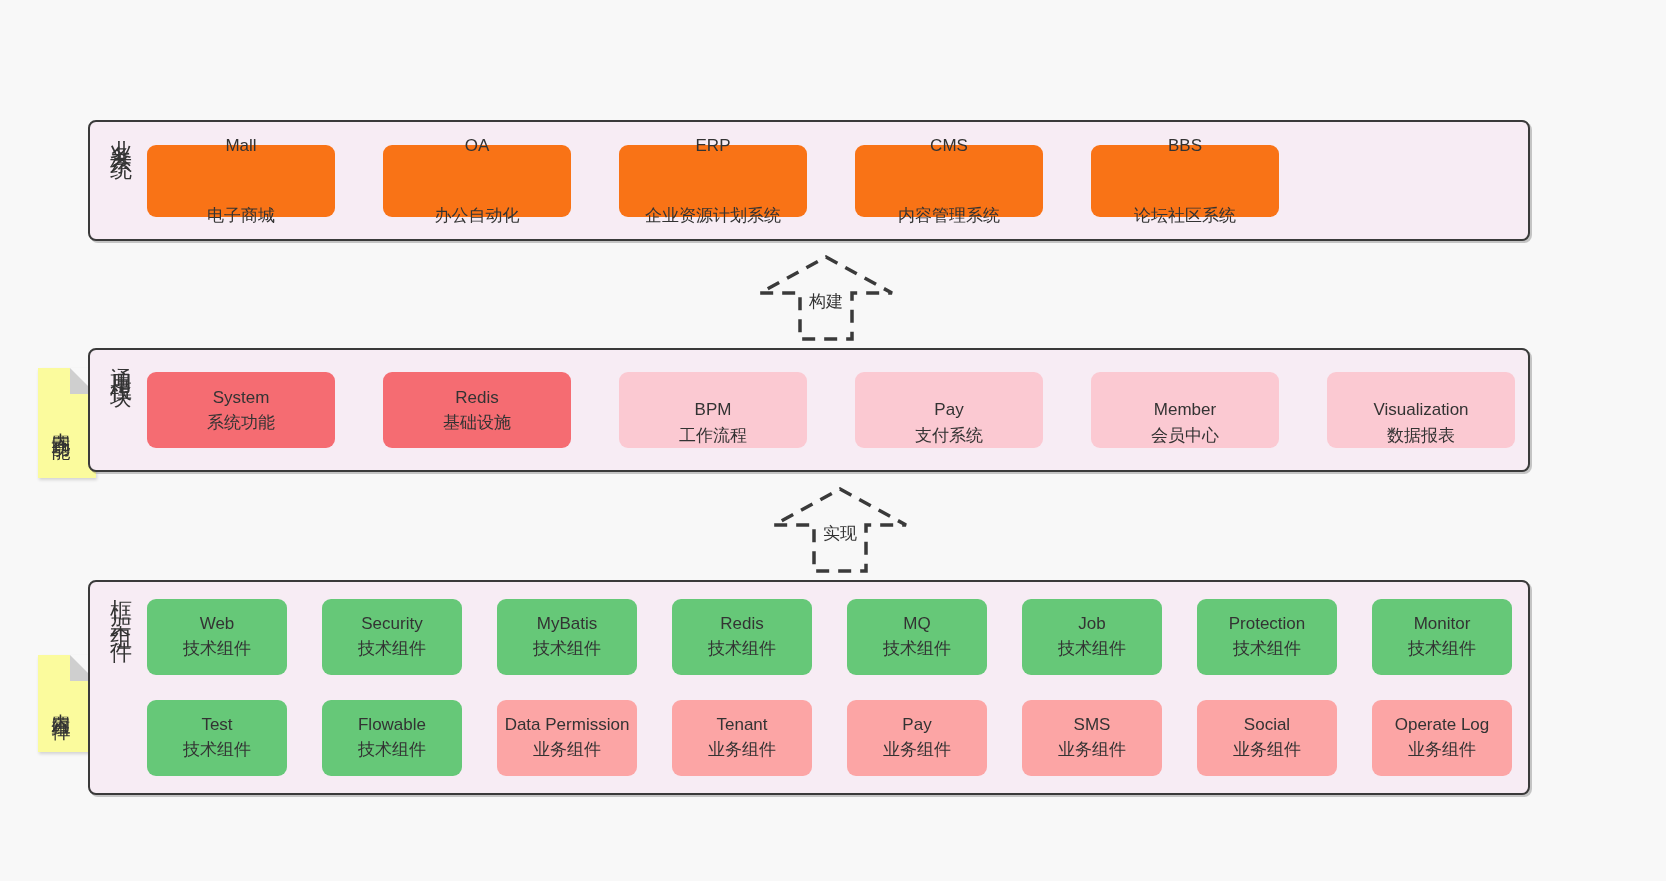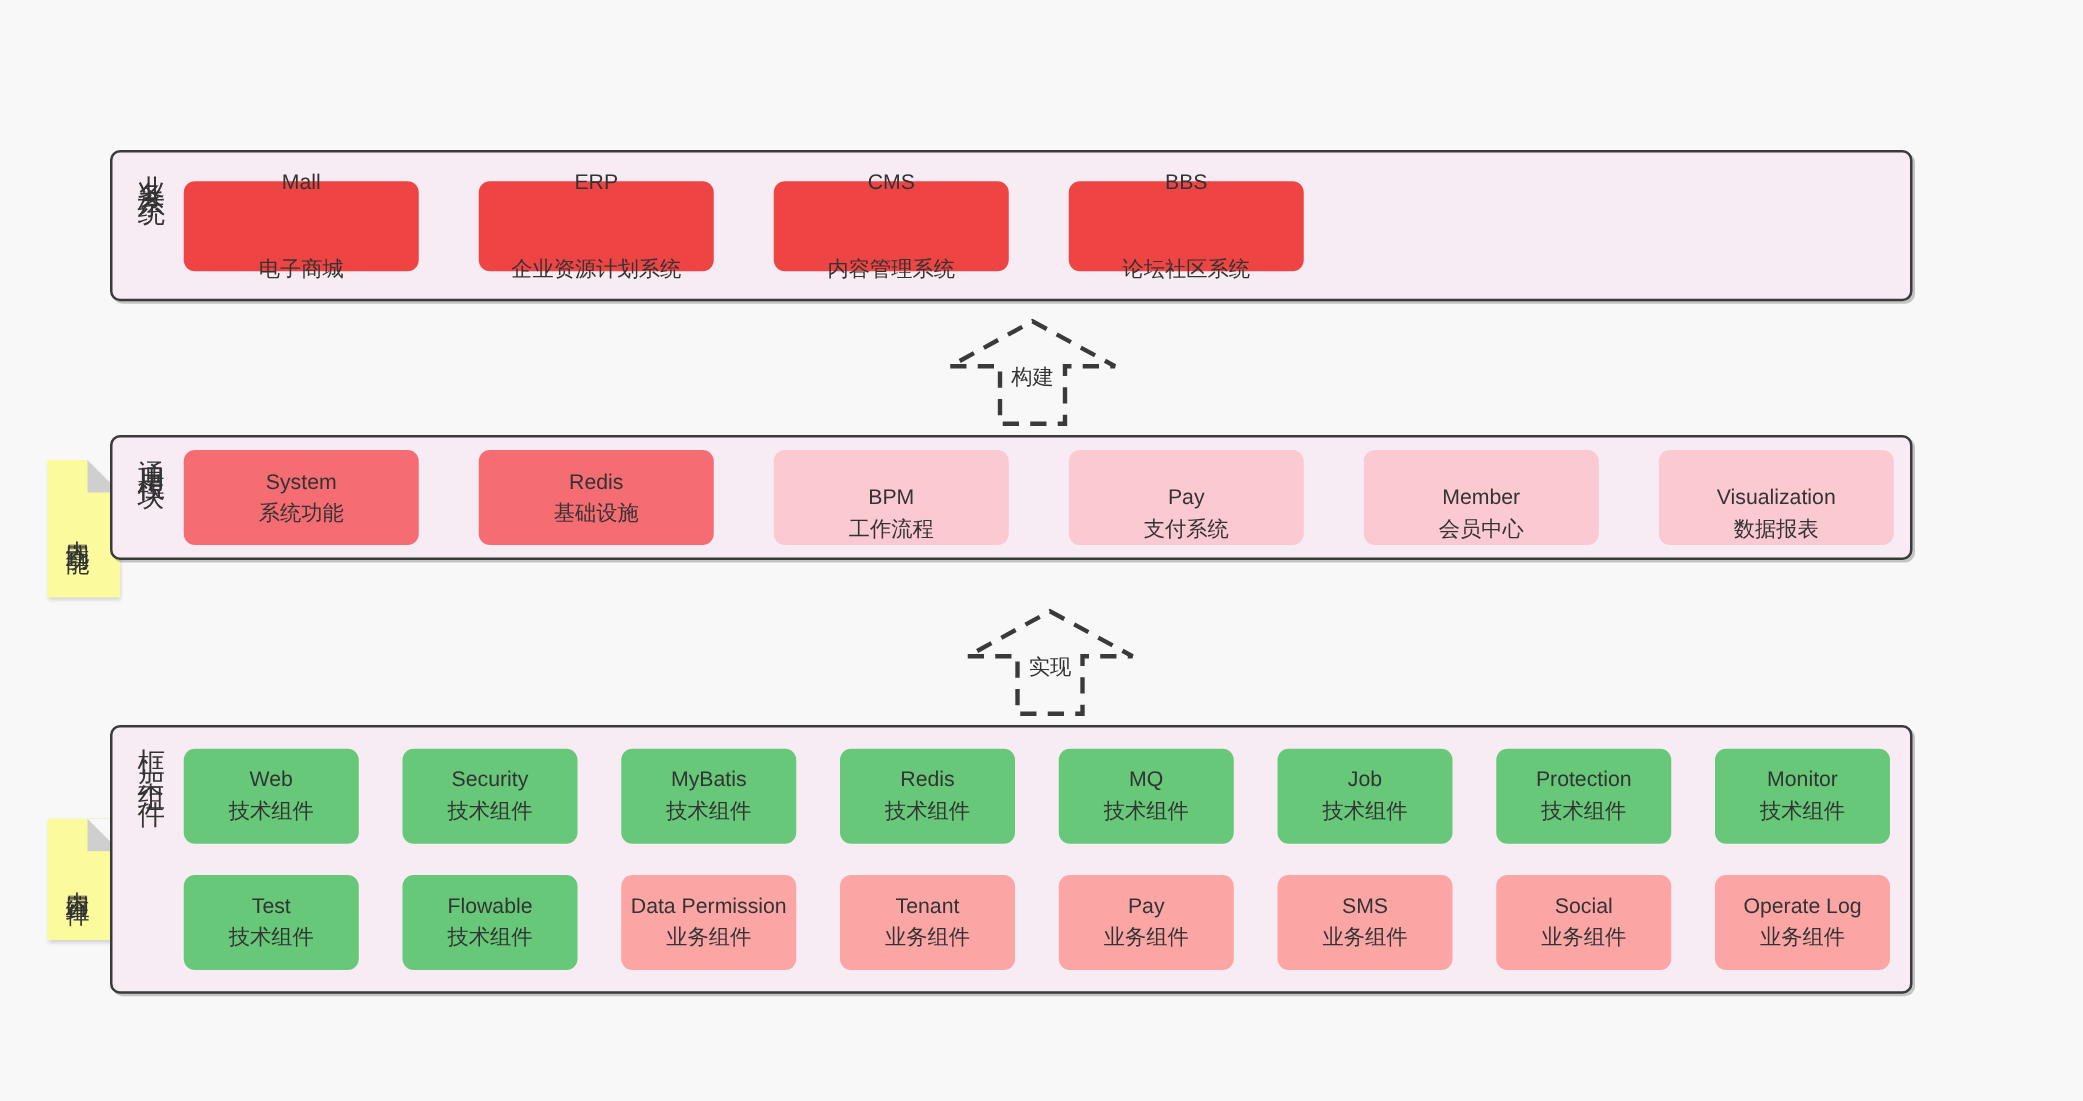--- a/index.html
+++ b/index.html
@@ -10,21 +10,21 @@
   }
 
   
   .layer {
     position:absolute; left:88px; width:1442px; box-sizing:border-box;
     background:#f7ecf4; border:2px solid #3a3a3a; border-radius:8px;
     box-shadow:2px 2px 0 rgba(60,60,60,0.28);
     display:flex; align-items:center; padding-left:57px; z-index:2;
   }
   #layer-business  { top:120px; height:121px; }
-  #layer-common    { top:348px; height:100px; }
+  #layer-common    { top:348px; height:124px; }
   #layer-framework { top:580px; height:215px; }
 
   .layer-label {
     position:absolute; left:16px; top:0; bottom:0;
     display:flex; align-items:center;
     writing-mode:vertical-rl; text-orientation:upright;
     font-size:22px; color:#333; letter-spacing:6px;
   }
   #layer-framework .layer-label { letter-spacing:14px; }
 
@@ -32,21 +32,21 @@
   .boxes { display:flex; gap:48px; }
   .box {
     box-sizing:border-box; border-radius:9px;
     display:flex; flex-direction:column; justify-content:center; align-items:center;
     text-align:center; font-size:17px; line-height:1.5; color:#333;
   }
   .box .box-en, .box .box-zh { width:100%; }
   #layer-business .box { width:188px; height:72px; }
   #layer-common  .box  { width:188px; height:76px; }
 
-  .box.blue  { background:#ef4444;gap:44px; }
+  .box.blue  { background:#f97316;gap:44px; }
   .box.red   { background:#f56c72; }
   .box.pink  { background:#fbc9d2;justify-content:flex-end; }
   .box.green { background:#66c878; }
   .box.light-green { background:#fca5a5; }
 
   
   .rows { display:flex; flex-direction:column; gap:25px; }
   .frow { display:flex; gap:35px; }
   .frow .box { width:140px; height:76px; line-height:1.45; }
   .frow .box-en { padding:0 6px; }
@@ -79,20 +79,24 @@
 <body>
 
 <section class="layer" id="layer-business">
   <div class="layer-label">业务系统</div>
   <div class="boxes">
     <div class="box blue">
       <div class="box-en">Mall</div>
       <div class="box-zh">电子商城</div>
     </div>
     <div class="box blue">
+      <div class="box-en">OA</div>
+      <div class="box-zh">办公自动化</div>
+    </div>
+    <div class="box blue">
       <div class="box-en">ERP</div>
       <div class="box-zh">企业资源计划系统</div>
     </div>
     <div class="box blue">
       <div class="box-en">CMS</div>
       <div class="box-zh">内容管理系统</div>
     </div>
     <div class="box blue">
       <div class="box-en">BBS</div>
       <div class="box-zh">论坛社区系统</div>

